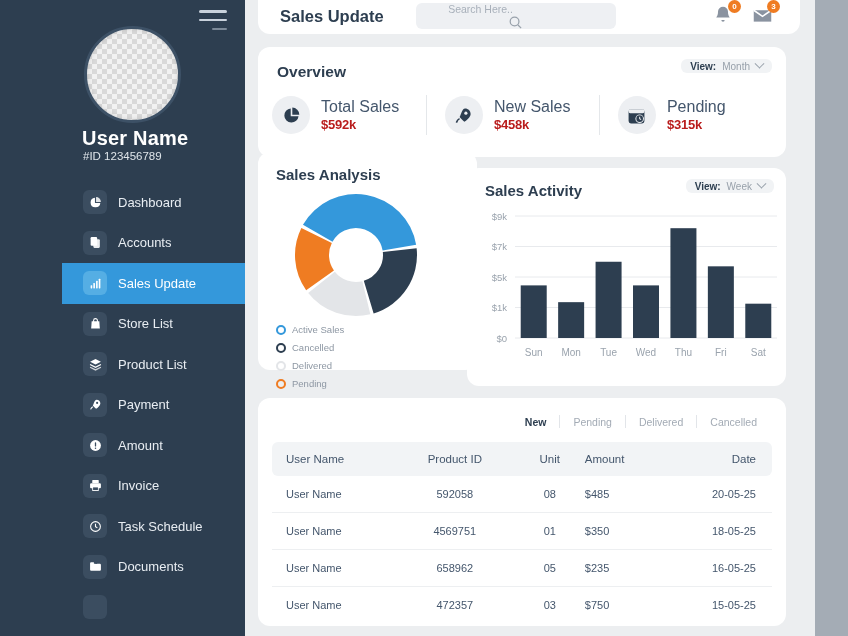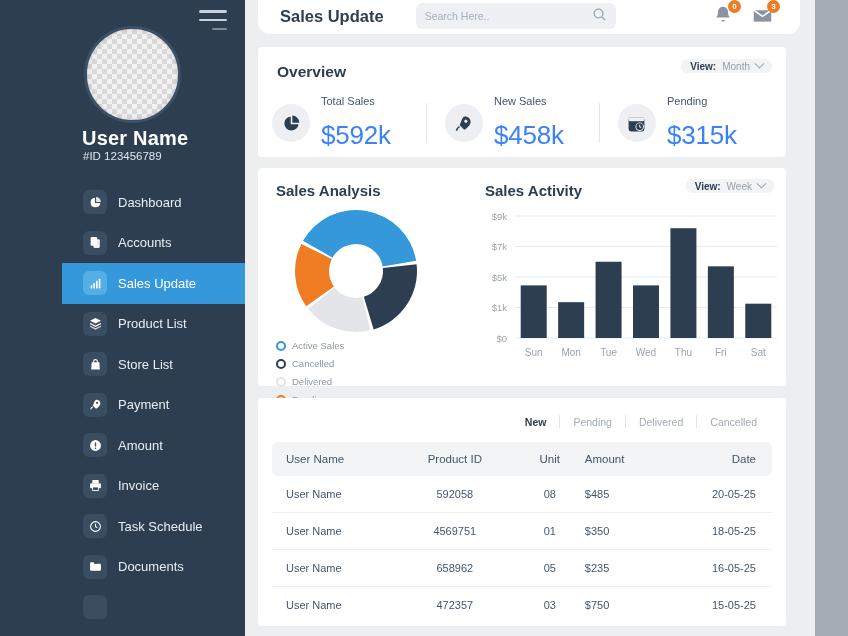--- a/index.html
+++ b/index.html
@@ -62,32 +62,32 @@
   .nav-icon svg { display: block; }
   .nav-label { margin-left: 11px; font-size: 13px; color: #e8edf2; white-space: nowrap; }
   .nav-item.active .nav-label { color: #ffffff; }
 
   
   .right-band { position: absolute; right: 0; top: 0; width: 33px; height: 636px; background: #a4acb5; }
 
   
   .main { position: absolute; left: 245px; top: 0; width: 570px; height: 636px; }
 
-  .card { background: #ffffff; border-radius: 4px; }
+  .card { background: #ffffff; border-radius: 12px; }
 
   
   .topbar {
     position: absolute; left: 13px; top: -14px; width: 542px; height: 48px;
     border-radius: 12px; background: #fff; display: flex; align-items: center;
     padding-top: 12px;
   }
   .page-title { margin-left: 22px; font-size: 16.5px; font-weight: bold; color: #2d3e50; }
   .search {
     margin-left: 32px; width: 200px; height: 26px; background: #eef0f3;
-    border-radius: 6px; display: flex; align-items: center; padding: 0 9px;
+    border-radius: 6px; display: flex; align-items: center; padding: 0 9px; flex-direction: column;
   }
   .search-input {
     border: 0; outline: 0; background: transparent; flex: 1;
     font-size: 10.5px; color: #9aa3ae; font-family: "Liberation Sans", sans-serif;
   }
   .search-input::placeholder { color: #a8b0ba; }
   .header-icons { margin-left: auto; display: flex; align-items: center; gap: 17px; margin-right: 26px; }
   .hicon { position: relative; width: 22px; height: 22px; cursor: pointer; }
   .badge {
     position: absolute; top: -5px; right: -6px; min-width: 13px; height: 13px;
@@ -107,26 +107,26 @@
   .view-val { font-size: 10px; color: #98a1ab; }
   .chev { width: 7px; height: 7px; border-right: 1.3px solid #98a1ab; border-bottom: 1.3px solid #98a1ab; transform: rotate(45deg) translate(-2px,-2px); }
 
   .stats { position: absolute; left: 14px; top: 48px; width: 500px; display: flex; align-items: center; }
   .stat { display: flex; align-items: center; width: 166px; }
   .stat-ic {
     width: 38px; height: 38px; border-radius: 50%; background: #edeff2;
     display: flex; align-items: center; justify-content: center; flex: 0 0 auto;
   }
   .stat-txt { margin-left: 11px; }
-  .stat-lbl { font-size: 11px; color: #44566c; margin-bottom: 13px; }
-  .stat-val { font-size: 26px; font-weight: normal; color: #3b82f6; letter-spacing: -.2px; }
+  .stat-lbl { font-size: 16px; color: #44566c; margin-bottom: 1px; }
+  .stat-val { font-size: 13px; font-weight: bold; color: #b91c1c; letter-spacing: -.2px; }
   .vdiv { width: 1px; height: 40px; background: #e4e7ea; }
 
   
-  .analysis { position: absolute; left: 13px; top: 168px; width: 219px; height: 218px; }
+  .analysis { position: absolute; left: 13px; top: 152px; width: 219px; height: 218px; }
   .activity { position: absolute; left: 222px; top: 168px; width: 319px; height: 218px; }
   .sec-title { font-size: 15px; font-weight: bold; color: #2d3e50; }
 
   .donut-wrap { position: absolute; left: 8px; top: 38px; width: 180px; height: 130px; }
   .legend { position: absolute; left: 18px; top: 172px; width: 170px; display: flex; flex-wrap: wrap; flex-direction: column; }
   .leg { width: 50%; display: flex; align-items: center; margin-bottom: 7px; }
   .leg-dot { width: 10px; height: 10px; border-radius: 50%; border: 2px solid #ccc; flex: 0 0 auto; }
   .leg-txt { margin-left: 6px; font-size: 9.5px; color: #8d97a3; }
 
   .bars-area { position: absolute; left: 0; top: 40px; width: 319px; height: 175px; }
@@ -205,36 +205,36 @@
               <rect x="13" y="7" width="3" height="14" rx="1"></rect>
               <rect x="18" y="3" width="3" height="18" rx="1"></rect>
             </svg>
         </span>
         <span class="nav-label">Sales Update</span>
       </div>
 
       <div class="nav-item">
         <span class="nav-icon">
           <svg width="13" height="13" viewBox="0 0 24 24" fill="#fff">
+              <path d="M5 8h14l1 13H4L5 8z"></path>
+              <path d="M8.5 9V6.5a3.5 3.5 0 0 1 7 0V9" stroke="#fff" stroke-width="2" fill="none"></path>
+            </svg>
+        </span>
+        <span class="nav-label">Store List</span>
+      </div>
+
+      <div class="nav-item">
+        <span class="nav-icon">
+          <svg width="13" height="13" viewBox="0 0 24 24" fill="#fff">
               <path d="M12 2 2 7l10 5 10-5-10-5z"></path>
               <path d="M2 12l10 5 10-5" stroke="#fff" stroke-width="2.4" fill="none"></path>
               <path d="M2 17l10 5 10-5" stroke="#fff" stroke-width="2.4" fill="none" opacity=".75"></path>
             </svg>
         </span>
         <span class="nav-label">Product List</span>
-      </div>
-
-      <div class="nav-item">
-        <span class="nav-icon">
-          <svg width="13" height="13" viewBox="0 0 24 24" fill="#fff">
-              <path d="M5 8h14l1 13H4L5 8z"></path>
-              <path d="M8.5 9V6.5a3.5 3.5 0 0 1 7 0V9" stroke="#fff" stroke-width="2" fill="none"></path>
-            </svg>
-        </span>
-        <span class="nav-label">Store List</span>
       </div>
 
 
       <div class="nav-item">
         <span class="nav-icon">
           <svg width="13" height="13" viewBox="0 0 24 24" fill="#fff">
               <path d="M14 3c4 0 7 3 7 7 0 4-5 8-8 10l-3-3-3-3C9 11 10 3 14 3z"></path>
               <circle cx="15" cy="9" r="2" fill="#3b4d60"></circle>
               <path d="M3 21c1-3 2-4 4-5" stroke="#fff" stroke-width="2" fill="none"></path>
             </svg>

